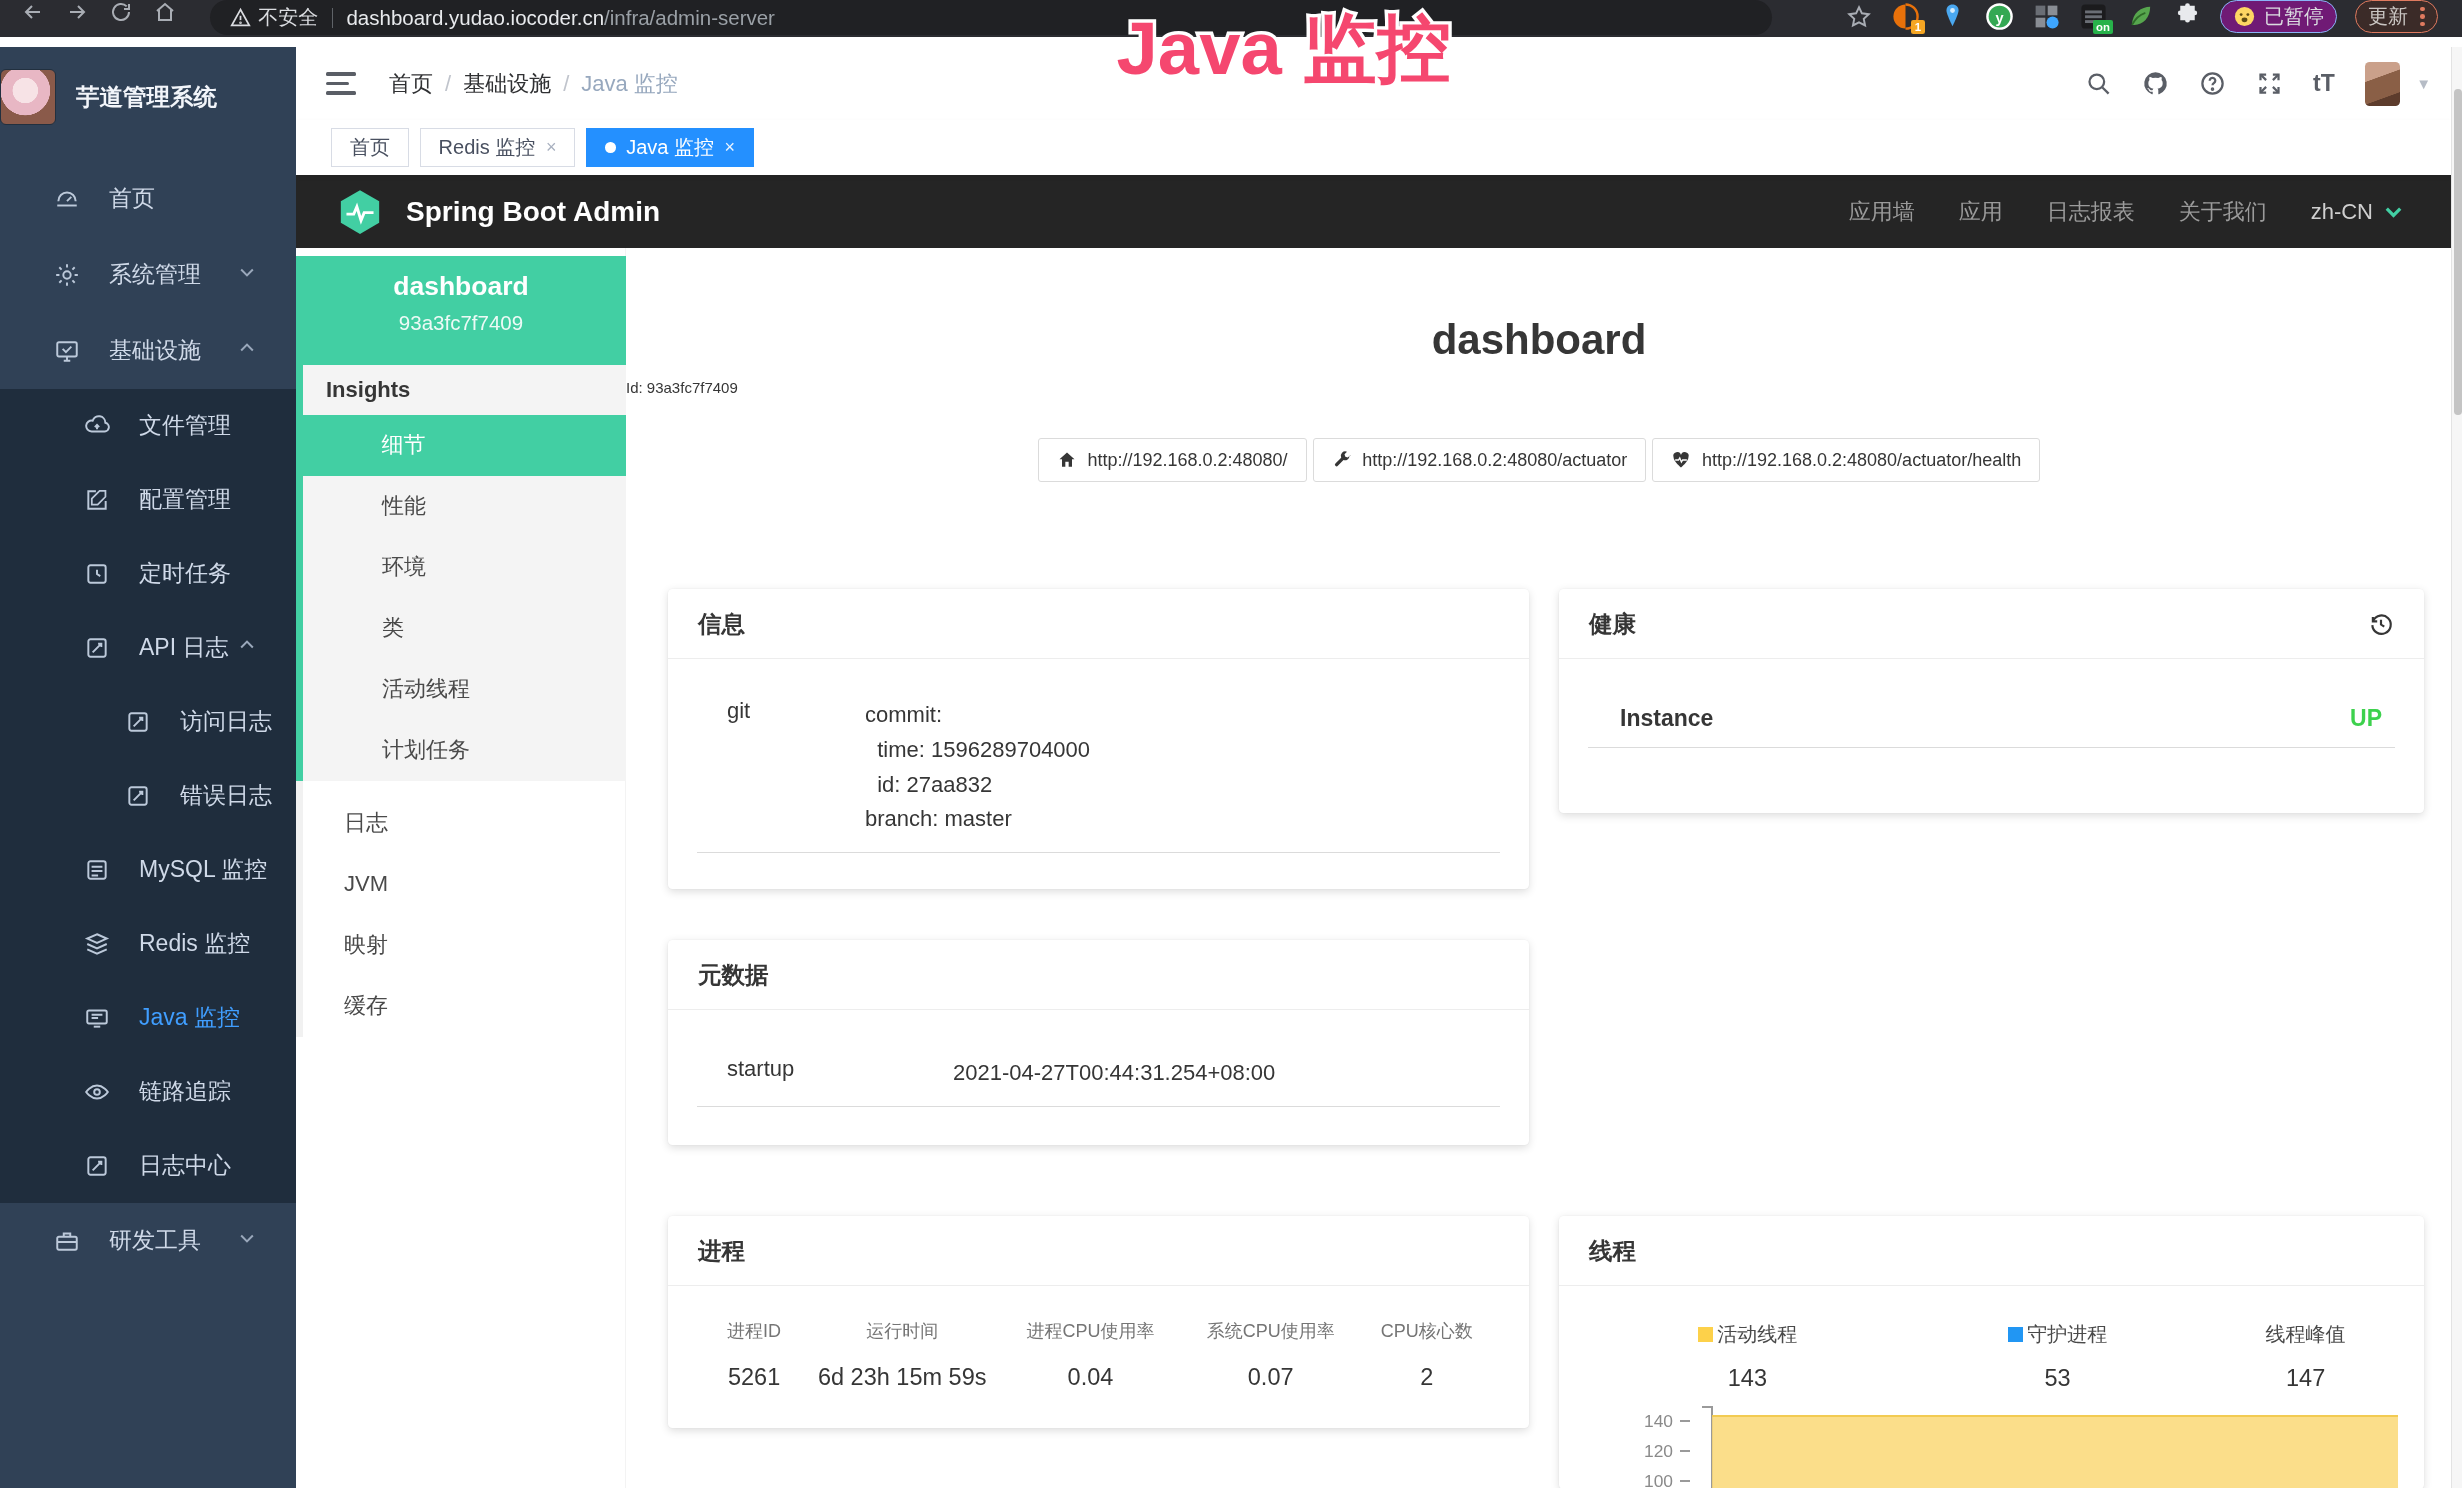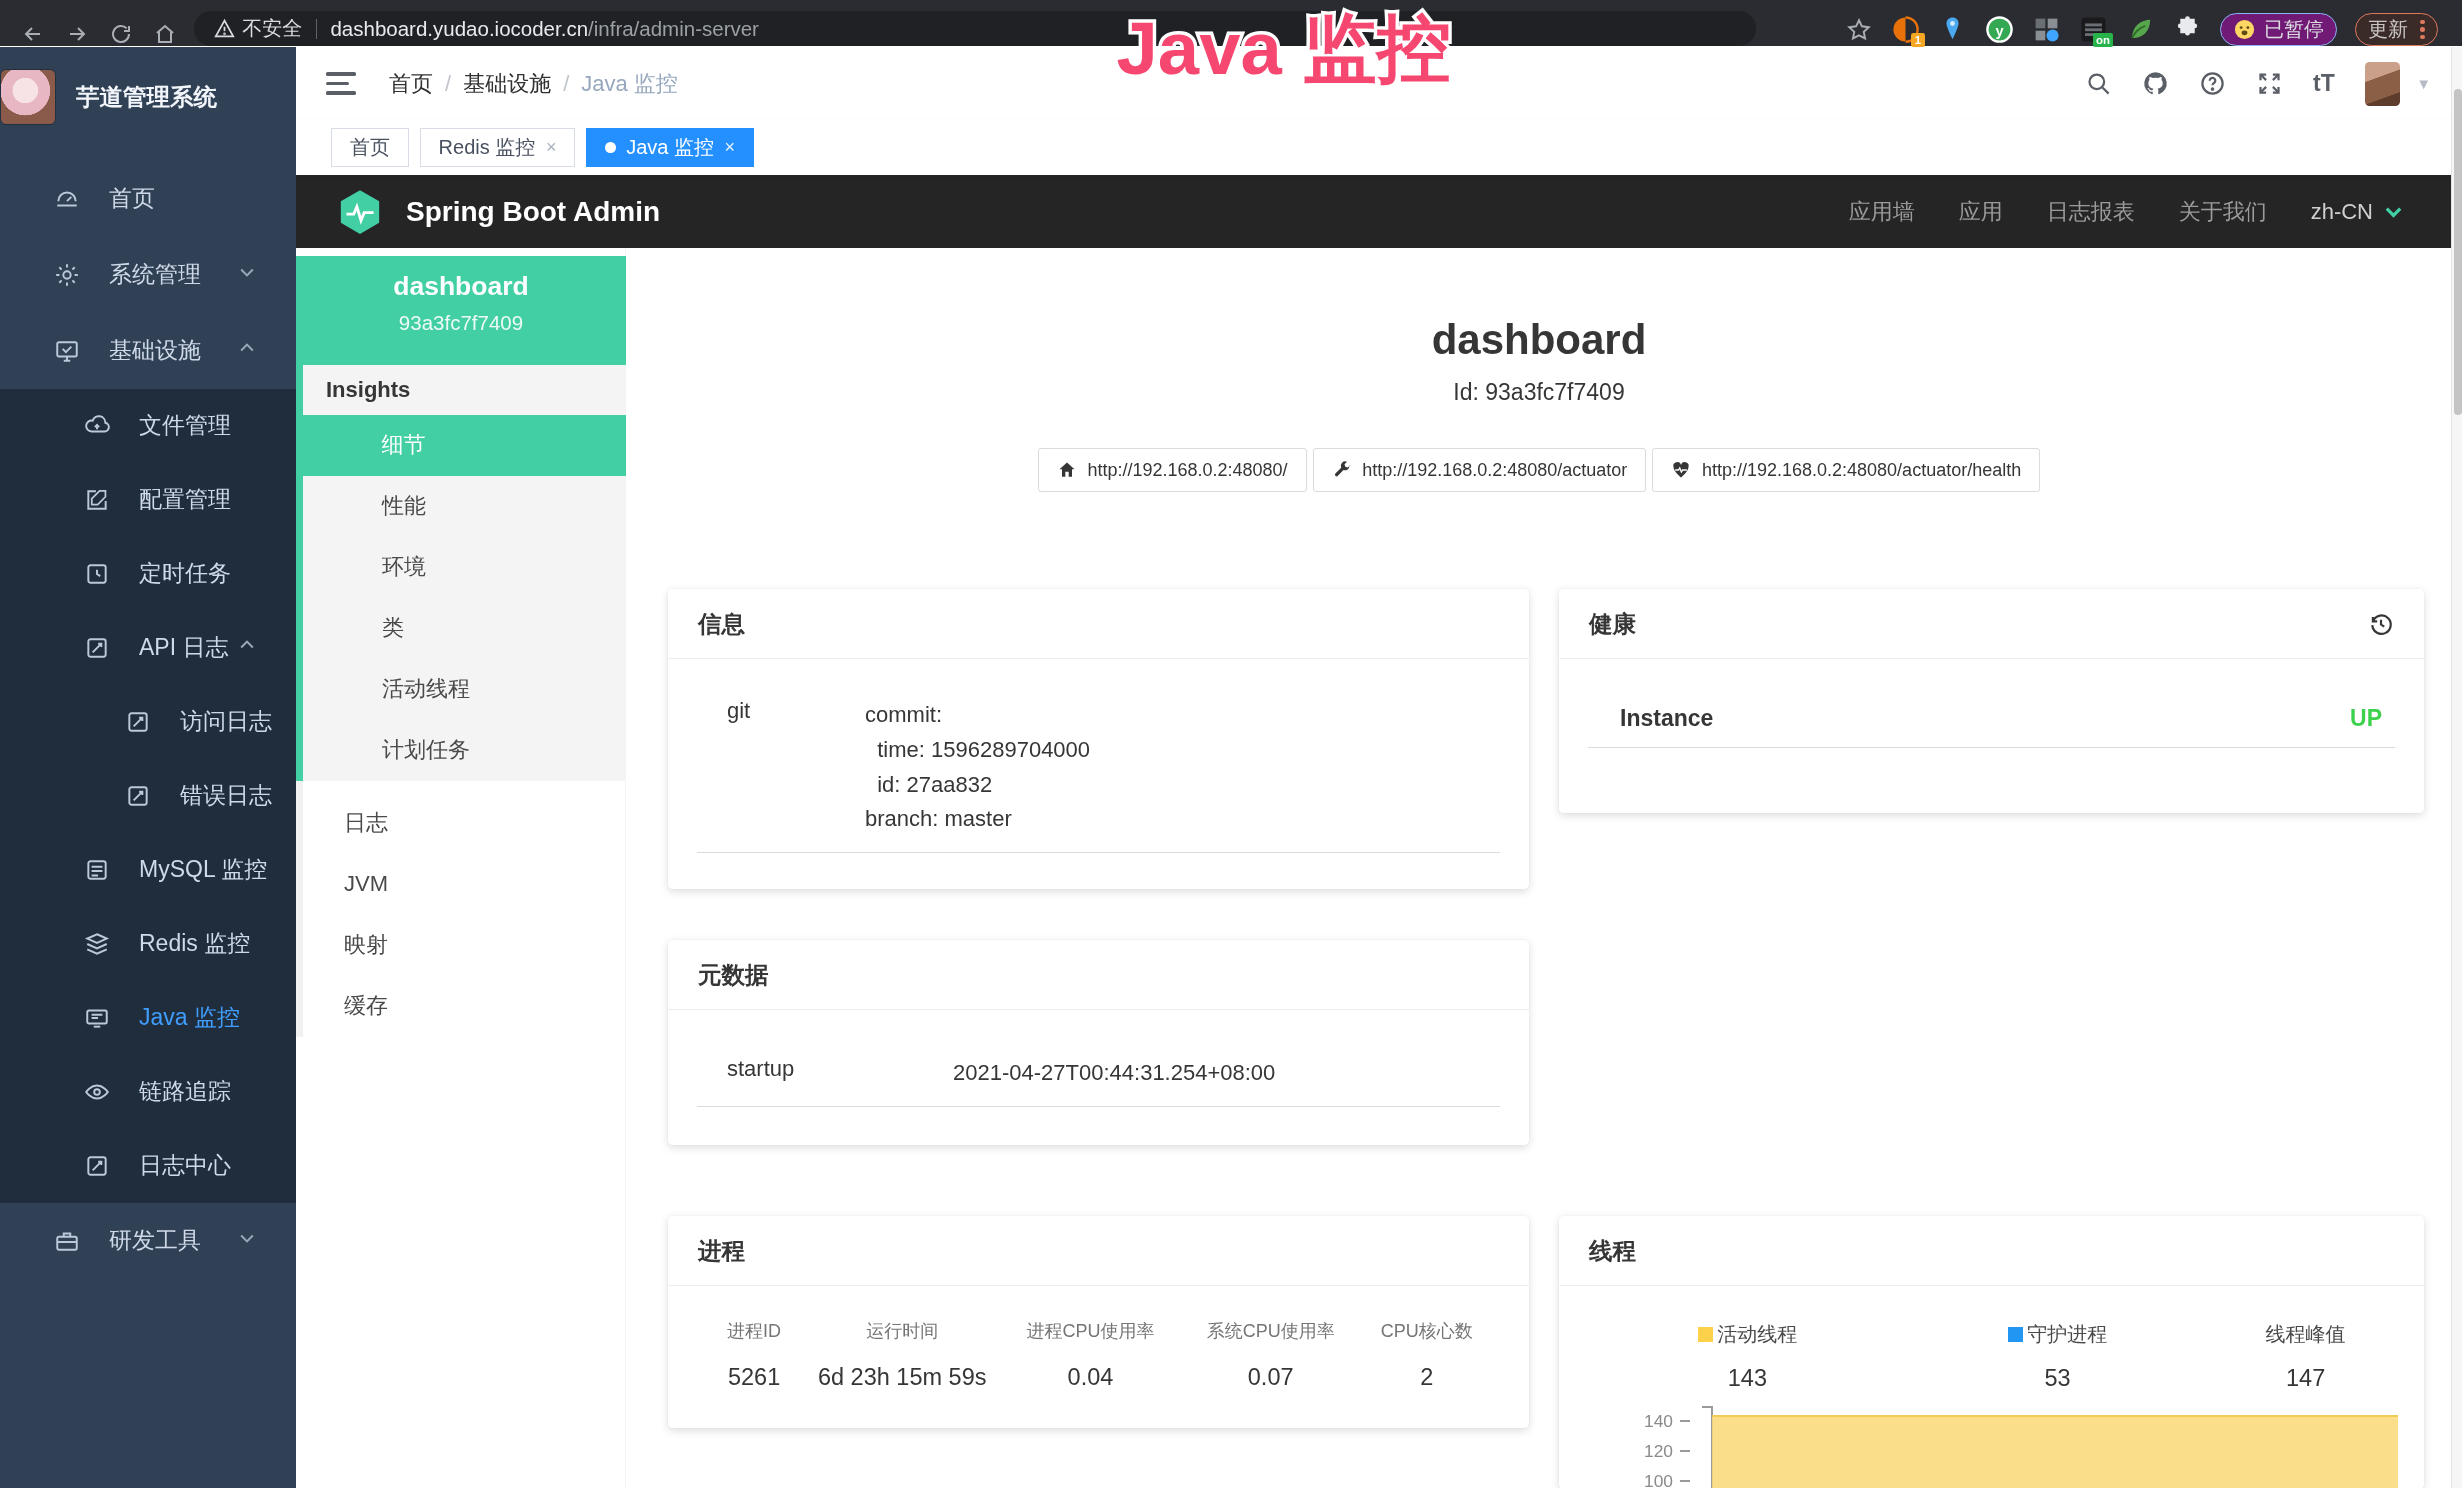--- a/index.html
+++ b/index.html
@@ -1,20 +1,20 @@
 <!DOCTYPE html>
 <html style="font-size:12px"><head>
 <meta charset="utf-8">
 <style>
   * { margin:0; padding:0; box-sizing:border-box; }
   html,body { width:2462px; height:1489px; overflow:hidden; }
   body { font-family:"Liberation Sans","DejaVu Sans",sans-serif; background:#fff; position:relative; }
 
   
-  .browser-bar { position:absolute; top:0; left:0; width:2462px; height:46px; background:#2b2c31; display:flex; align-items:flex-end; z-index:5; }
+  .browser-bar { position:absolute; top:0; left:0; width:2462px; height:37px; background:#2b2c31; display:flex; align-items:flex-start; z-index:5;gap:16px; }
   .bnav { display:flex; align-items:center; gap:20px; margin-left:21px; color:#a9adb4; }
   .bnav svg { width:24px; height:24px; display:block; }
   .omnibox { margin-left:16.7px; height:35px; width:1562px; background:#202124; border-radius:17.4px; display:flex; align-items:center; padding:0 20px; color:#e8eaed; }
   .omnibox .warn-icon svg { width:21px; height:21px; display:block; }
   .sec-label { font-size:20px; margin-left:7.6px; color:#dadce0; }
   .omni-sep { width:0.8px; height:20px; background:#5f6368; margin:0 13.7px; }
   .url-domain { font-size:20.5px; color:#e8eaed; }
   .url-path { font-size:20.5px; color:#9aa0a6; }
   .ext-area { display:flex; align-items:center; gap:18px; margin-left:auto; margin-right:13.7px; }
   .ext-icon { width:29px; height:29px; display:flex; align-items:center; justify-content:center; position:relative; }
@@ -80,21 +80,21 @@
   .sba-app-id { font-size:20.5px; opacity:.9; margin-top:9px; }
   .sba-insights { background:#f4f4f4; border-left:7.6px solid #42cfa3; }
   .sba-section-title { height:50px; display:flex; align-items:center; padding-left:23px; font-size:22px; font-weight:bold; color:#363636; }
   .sba-item { height:61px; display:flex; align-items:center; padding-left:79px; font-size:22px; color:#4a4a4a; cursor:pointer; }
   .sba-item.active { background:#42cfa3; color:#fff; margin-left:-7.6px; padding-left:86px; }
   .sba-bottom { padding-top:12px; border-left:7.6px solid #f1f1f1; }
   .sba-root-item { height:61px; display:flex; align-items:center; padding-left:41px; font-size:22px; color:#4a4a4a; cursor:pointer; }
 
   .sba-content { flex:1; position:relative; background:#fff; }
   .content-title { text-align:center; margin-top:68px; font-size:42px; font-weight:600; color:#363636; }
-  .content-id { text-align:center; margin-top:15px; font-size:23px; color:#363636; }
+  .content-id { margin-top:15px; font-size:15px; color:#363636; }
   .endpoint-row { display:flex; justify-content:center; gap:6px; margin-top:42px;text-align:center; }
   .endpoint { height:44px; border:0.8px solid #dbdbdb; border-radius:3px; background:#fff; display:flex; align-items:center; gap:10.6px; padding:0 18px; font-size:18px; color:#363636; cursor:pointer; }
   .endpoint svg { width:20px; height:20px; display:block; color:#363636; }
 
   .card { position:absolute; background:#fff; border-radius:4.6px; box-shadow:0 2.3px 9px rgba(10,10,10,.13), 0 0 0 0.8px rgba(10,10,10,.02); }
   .card-header { height:70px; padding:0 30px; display:flex; align-items:center; border-bottom:1.5px solid #ededed; }
   .card-title { font-size:23.5px; font-weight:bold; color:#363636; }
   .hdr-icon { margin-left:auto; color:#363636; cursor:pointer; }
   .hdr-icon svg { width:26px; height:26px; display:block; }
 

